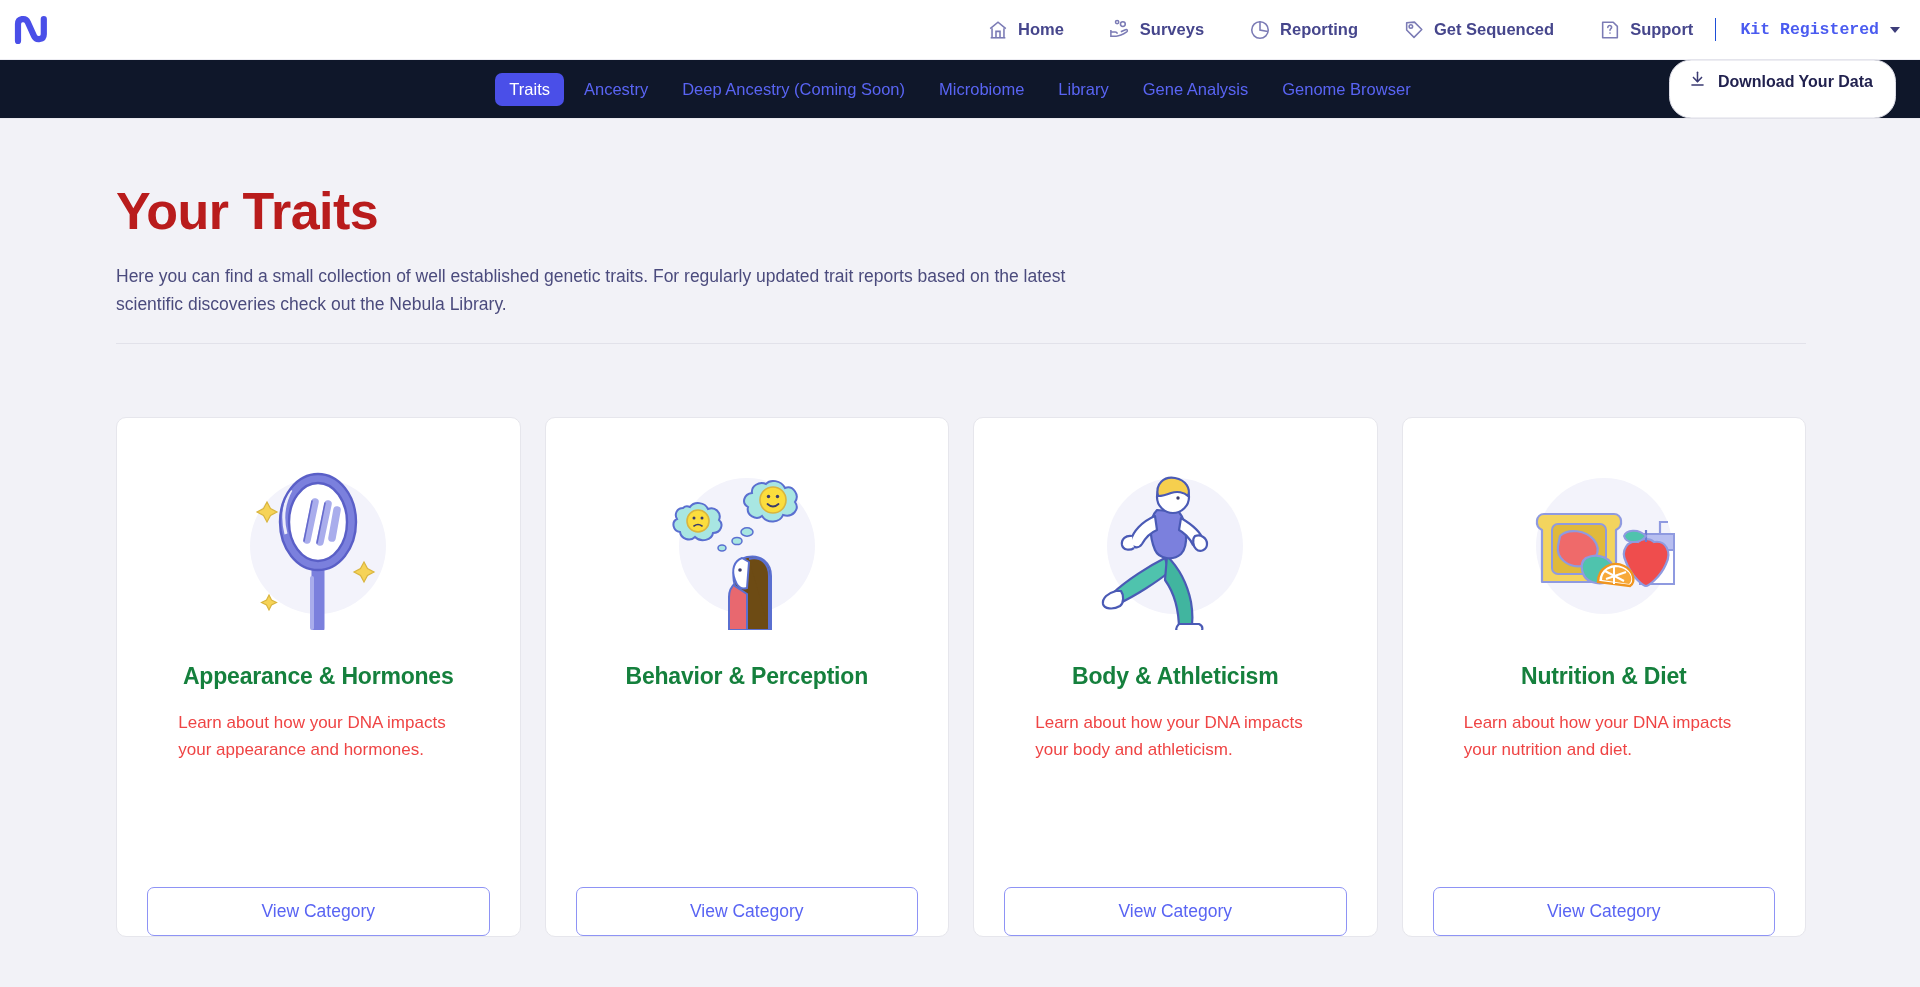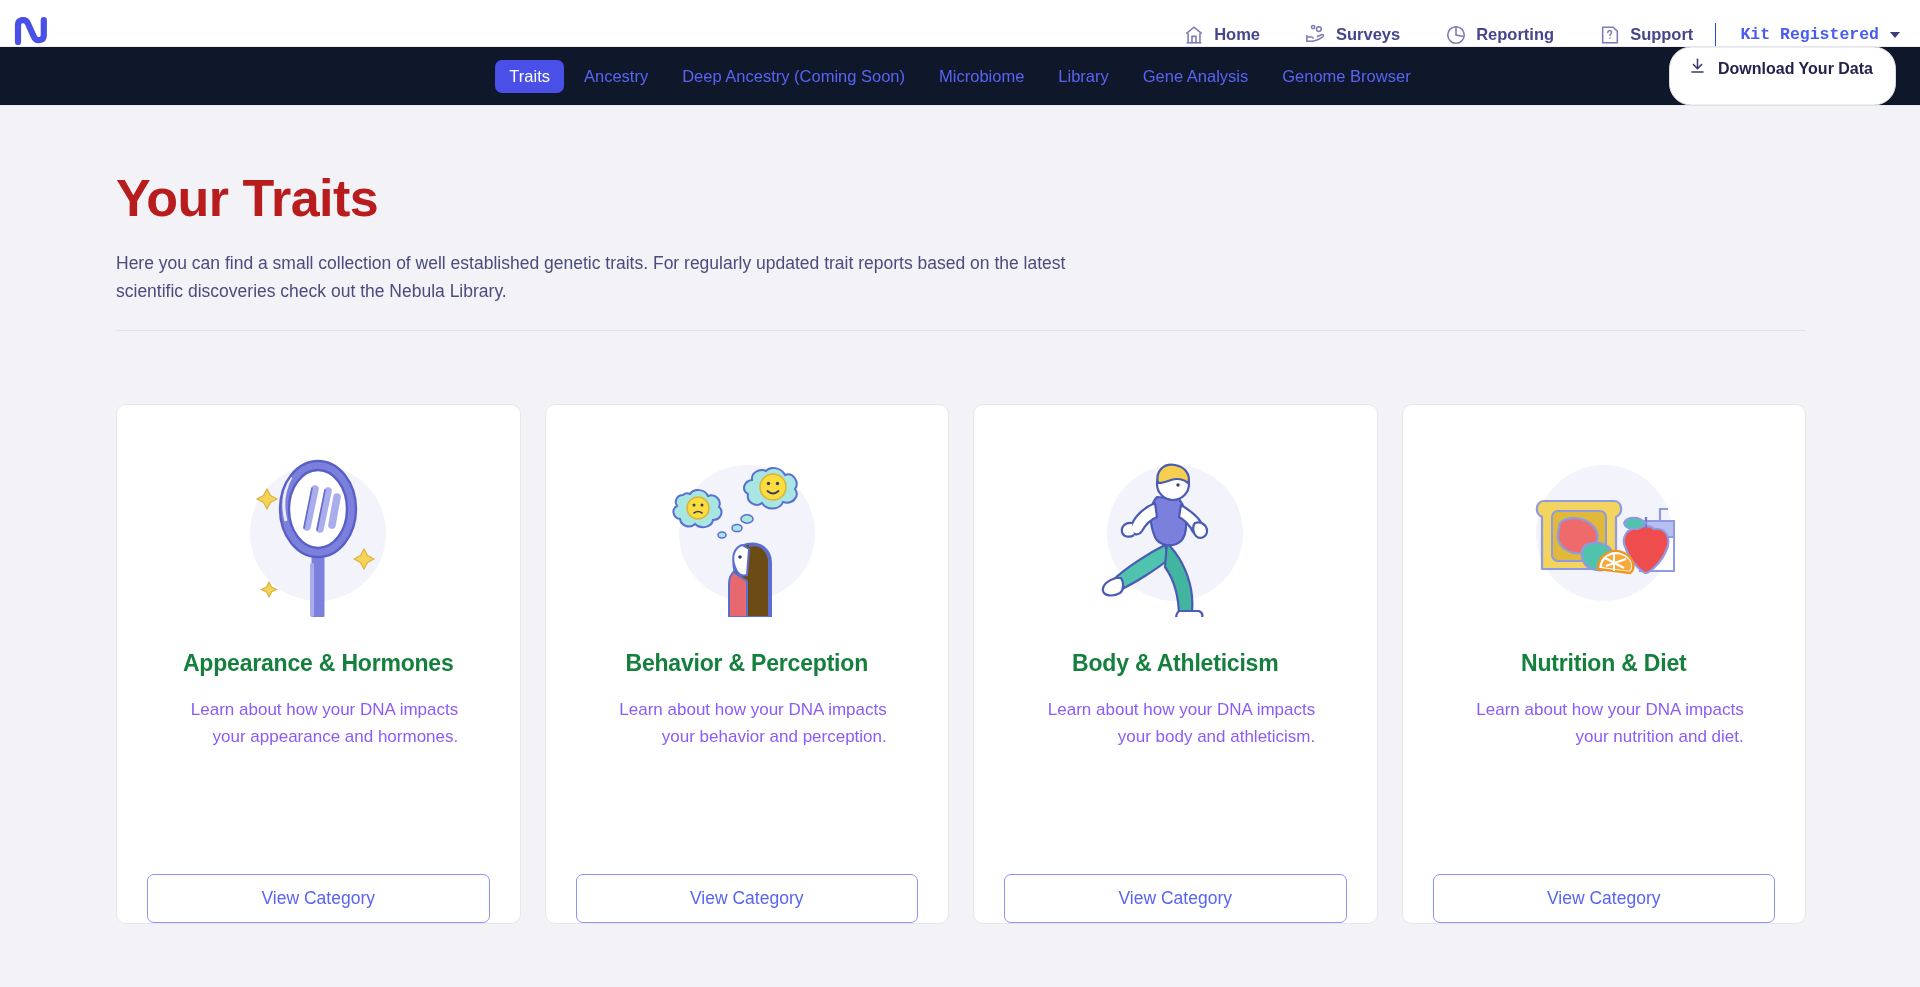--- a/index.html
+++ b/index.html
@@ -12,24 +12,24 @@
 
   body {
     font-family: "Liberation Sans", sans-serif;
     background: #f2f2f7;
     color: #1b1b4b;
     -webkit-font-smoothing: antialiased;
   }
 
   
   .topbar {
-    height: 47px;
+    height: 60px;
     background: #ffffff;
     display: flex;
-    align-items: flex-end;
+    align-items: center;
     border-bottom: 1px solid #ececf2;
     position: relative;
     gap: 28px;
   }
 
   .logo-wrap {
     width: 80px;
     display: flex;
     align-items: center;
     padding-left: 14px;
@@ -213,22 +213,22 @@
     color: #15803d;
     text-align: center;
     line-height: 1.28;
     margin-top: 32px;
     letter-spacing: -0.2px;
   }
 
   .card-desc {
     font-size: 17px;
     line-height: 1.62;
-    color: #8b5cf6;
-    text-align: right;
+    color: #ef4444;
+    text-align: left;
     margin-top: 17px;
     max-width: 280px;
   }
 
   .view-btn {
     margin-top: auto;
     margin-bottom: 0;
     width: 100%;
     border: 1px solid #8e93f5;
     border-radius: 7px;
@@ -280,20 +280,29 @@
     <div class="topnav-item">
       <span class="topnav-icon">
         <svg width="22" height="22" viewBox="0 0 24 24" fill="none" stroke="#7b7bb5" stroke-width="1.7">
           <circle cx="12" cy="12" r="9"></circle>
           <path d="M12 3 L12 12 L20.5 13.6"></path>
         </svg>
       </span>
       <span>Reporting</span>
     </div>
 
+    <div class="topnav-item">
+      <span class="topnav-icon">
+        <svg width="22" height="22" viewBox="0 0 24 24" fill="none" stroke="#7b7bb5" stroke-width="1.7">
+          <path d="M4 4 L12.5 3.4 L20.5 11.4 L12 20 L4 12 Z" stroke-linejoin="round"></path>
+          <circle cx="8.6" cy="8.2" r="1.9"></circle>
+        </svg>
+      </span>
+      <span>Get Sequenced</span>
+    </div>
 
     <div class="topnav-item">
       <span class="topnav-icon">
         <svg width="22" height="22" viewBox="0 0 24 24" fill="none" stroke="#7b7bb5" stroke-width="1.7">
           <path d="M4 3.5 L15.5 3.5 L20 8 L20 20.5 L4 20.5 Z" stroke-linejoin="round"></path>
           <path d="M9.6 9.3 C9.6 7.6 11 7 12.1 7.2 C13.4 7.4 14.1 8.5 13.6 9.7 C13.2 10.7 12 11 12 12.4" stroke-linecap="round"></path>
           <circle cx="12" cy="15.4" r="0.9" fill="#7b7bb5" stroke="none"></circle>
         </svg>
       </span>
       <span>Support</span>
@@ -425,21 +434,20 @@
             </g>
 
             <path d="M66 168 L66 135 C66 123 76 116 87 116 C100 116 108 124 108 136 L108 168 Z" fill="#e8686f" stroke="#5a6fd0" stroke-width="2"></path>
             <path d="M72 124 C68 112 72 98 84 95 C98 92 108 101 108 114 L108 168 L84 168 L84 132 Z" fill="#6d4b14" stroke="#5a6fd0" stroke-width="2"></path>
             <path d="M72 118 C68 108 71 99 79 96 L86 100 L84 126 C78 128 74 124 72 118 Z" fill="#ffffff" stroke="#5a6fd0" stroke-width="2"></path>
             <circle cx="77" cy="108" r="1.8" fill="#3a3a6a"></circle>
             <path d="M86 97 C98 94 106 102 106 114 L106 168" fill="#6d4b14" stroke="#5a6fd0" stroke-width="2"></path>
           </svg>
         </div>
         <div class="card-title">Behavior &amp; Perception</div>
-        <div class="card-desc">Learn about how your DNA impacts your behavior and perception.</div>
         <button class="view-btn">View Category</button>
       </div>
 
       <div class="card">
         <div class="card-art">
           <svg width="168" height="168" viewBox="0 0 168 168">
             <circle cx="84" cy="84" r="68" fill="#f3f3fb"></circle>
 
             <path d="M74 96 C58 104 36 118 22 131 C16 136 20 145 27 142 C44 134 66 120 78 110 Z" fill="#4fc3ad" stroke="#4a5ab5" stroke-width="2.2" stroke-linejoin="round"></path>
 

